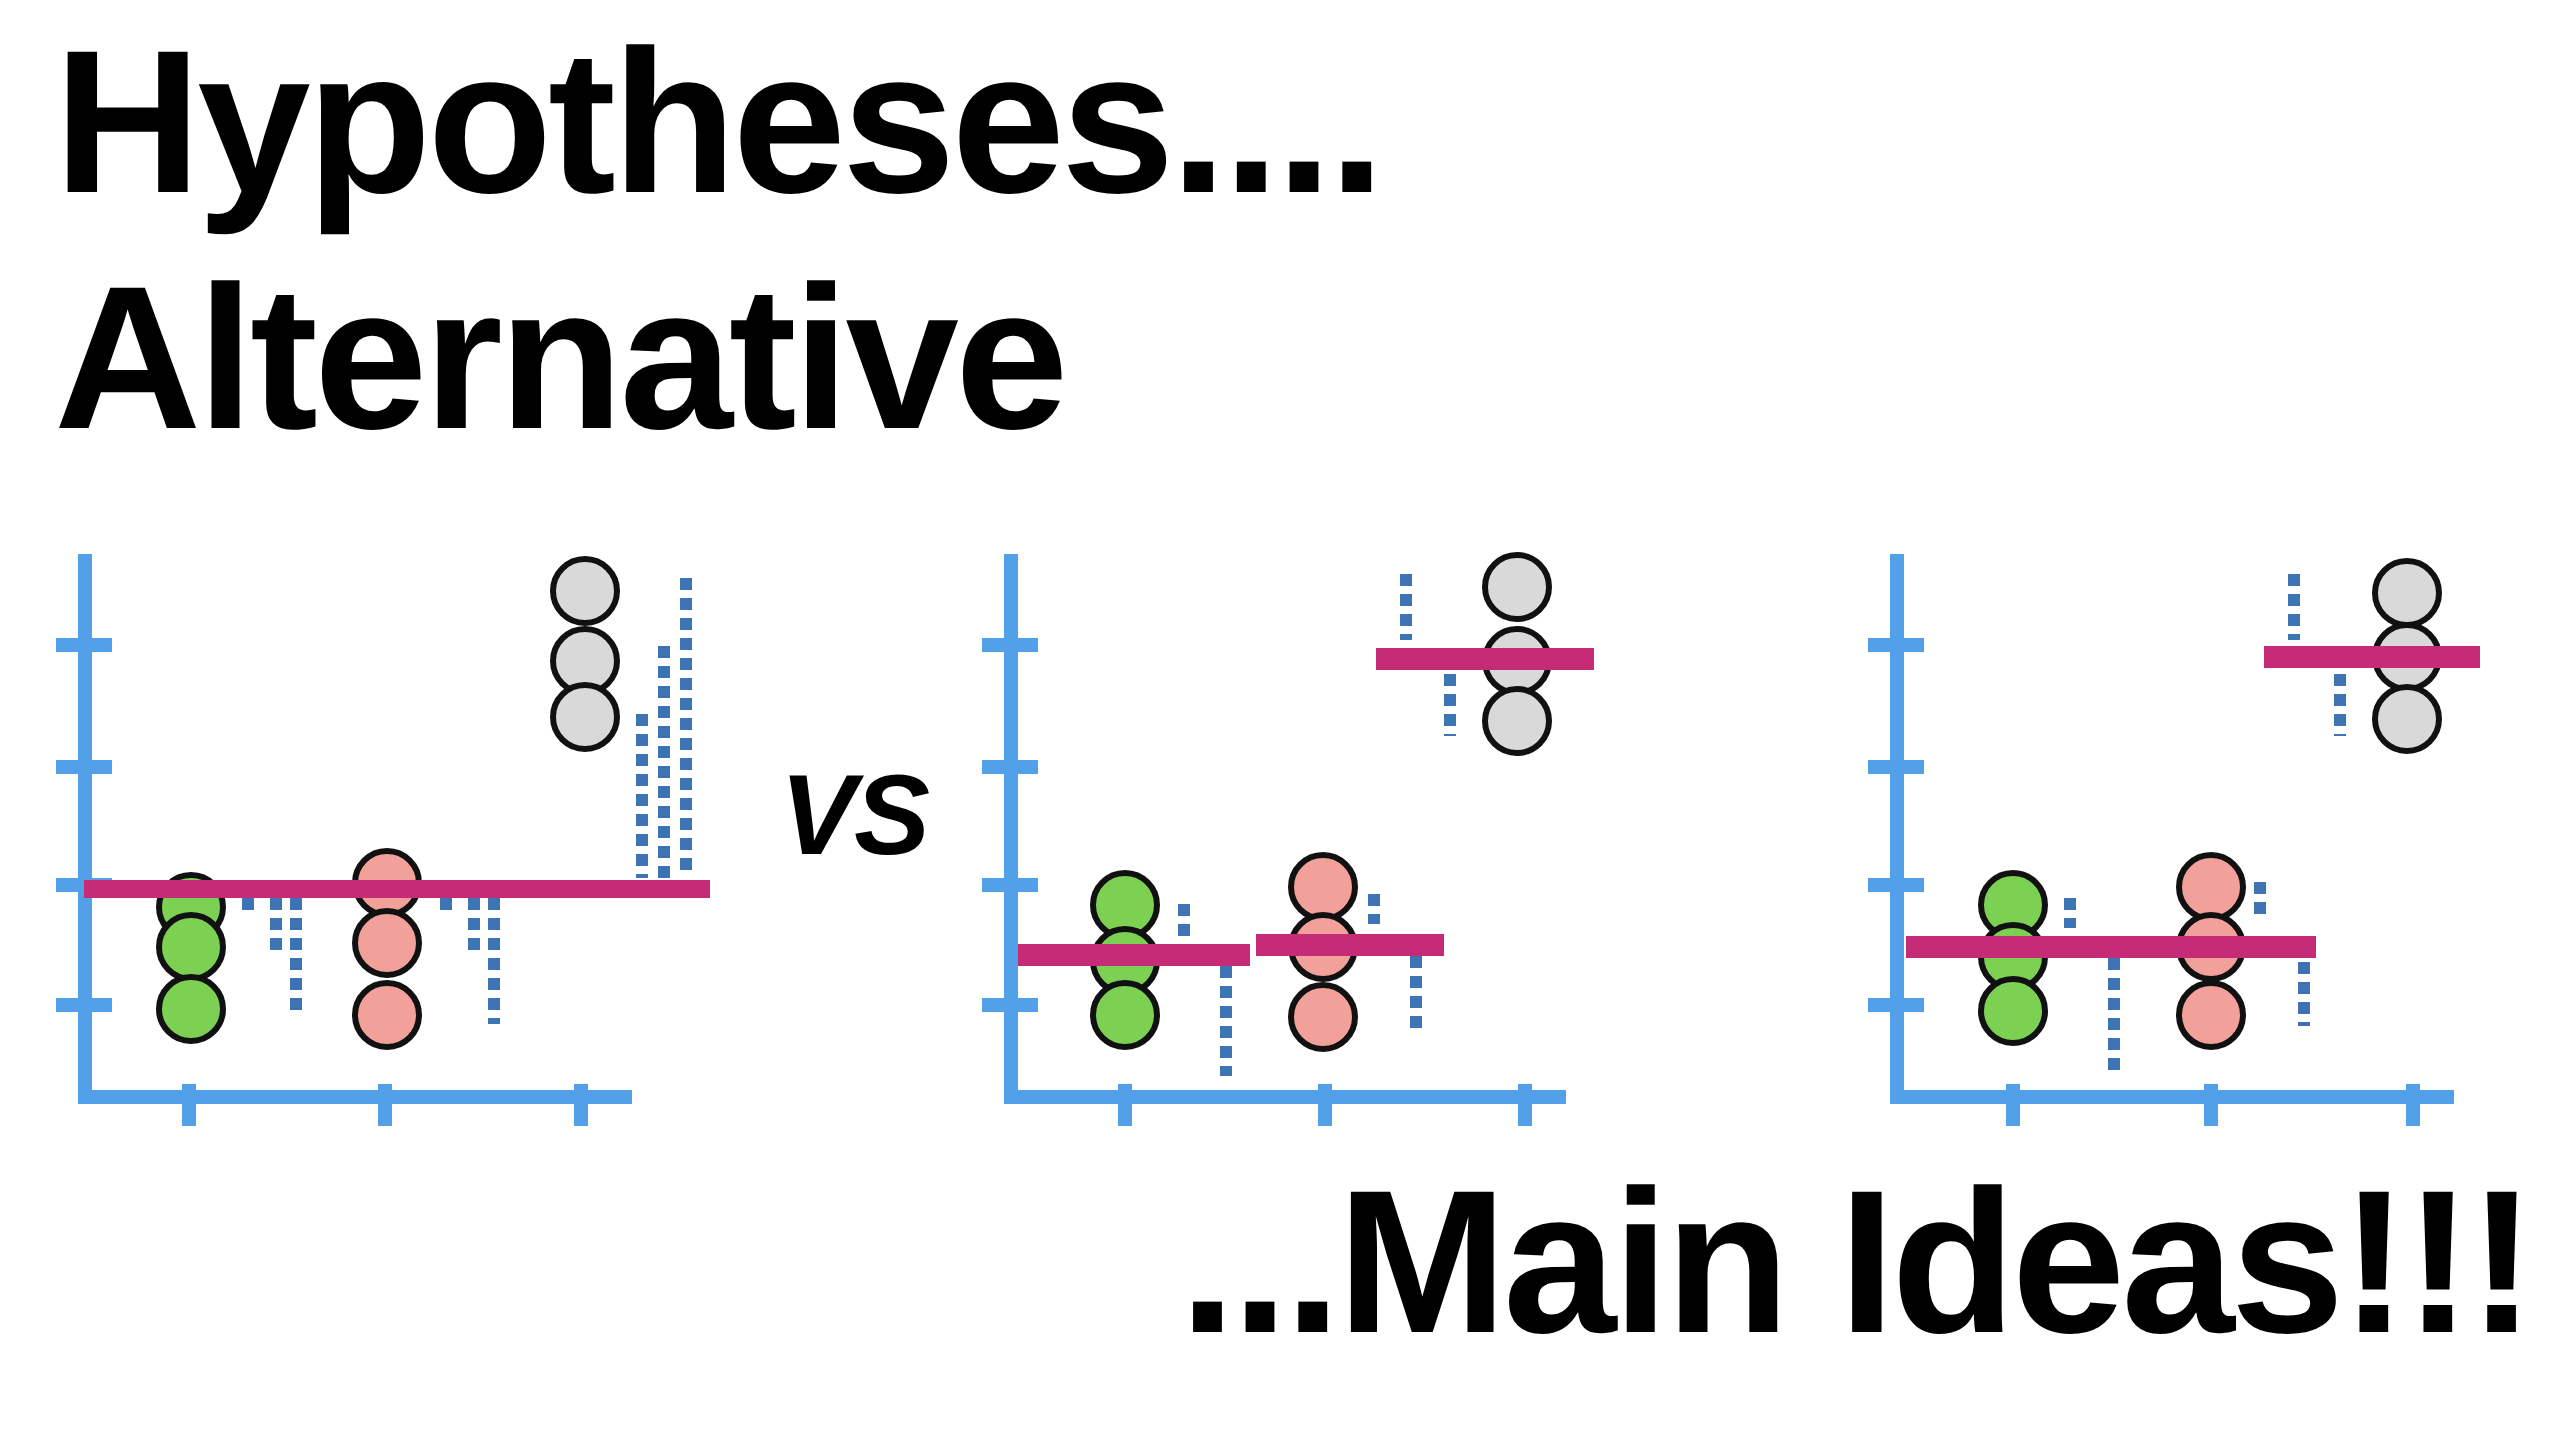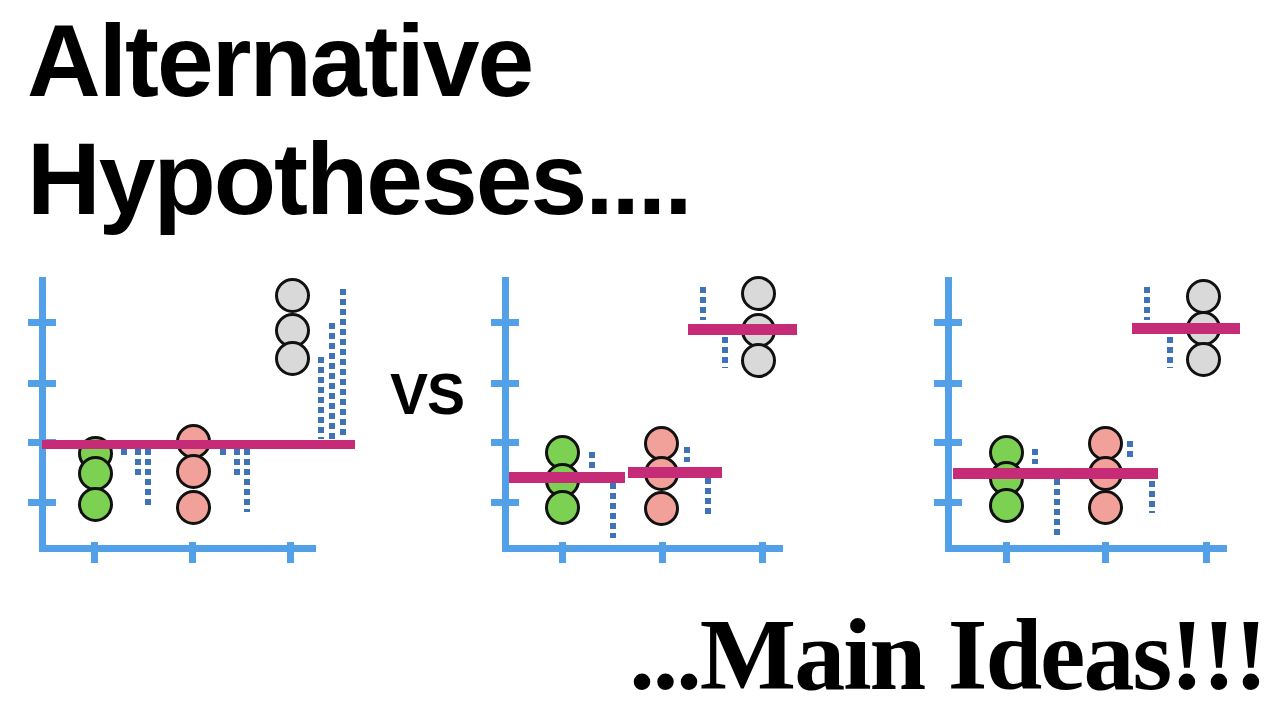--- a/index.html
+++ b/index.html
@@ -4,36 +4,36 @@
 <style>
   html,body{margin:0;padding:0;background:#fff;}
   .canvas{
     position:relative;width:1280px;height:720px;background:#fff;overflow:hidden;
     font-family:"Liberation Sans","DejaVu Sans",sans-serif;
   }
   .big{
     position:absolute;font-weight:bold;color:#000;letter-spacing:-2px;
   }
   #title{left:27px;top:2px;font-size:102px;line-height:118px;}
-  #footer{top:604px;right:14px;font-size:102px;line-height:1;font-family:Liberation Serif, serif;}
+  #footer{top:580px;right:14px;font-size:102px;line-height:1;}
   .connector{
     position:absolute;font-weight:bold;color:#000;font-size:57px;line-height:1;letter-spacing:-1px;
   }
-  #vs{left:390px;top:366px;}
+  #vs{left:390px;top:380px;font-style:italic;}
   #or{left:822px;top:368px;}
   .layer{position:absolute;left:0;top:0;width:1280px;height:720px;}
 </style>
 </head>
 <body>
 
 <div class="canvas">
 
   <div class="big" id="title">
+    <div>Hypotheses....</div>
     <div>Alternative</div>
-    <div>Hypotheses....</div>
   </div>
 
   <div class="connector" id="vs">VS</div>
 
   <div class="layer" id="plots">
       <div style="position: absolute; left: 38.5px; top: 277px; width: 7px; height: 275px; background: rgb(82, 160, 232);"></div>
       <div style="position: absolute; left: 38.5px; top: 545px; width: 277.5px; height: 7px; background: rgb(82, 160, 232);"></div>
       <div style="position: absolute; left: 28px; top: 318.5px; width: 28px; height: 7px; background: rgb(82, 160, 232);"></div>
       <div style="position: absolute; left: 28px; top: 379.5px; width: 28px; height: 7px; background: rgb(82, 160, 232);"></div>
       <div style="position: absolute; left: 28px; top: 438.5px; width: 28px; height: 7px; background: rgb(82, 160, 232);"></div>

